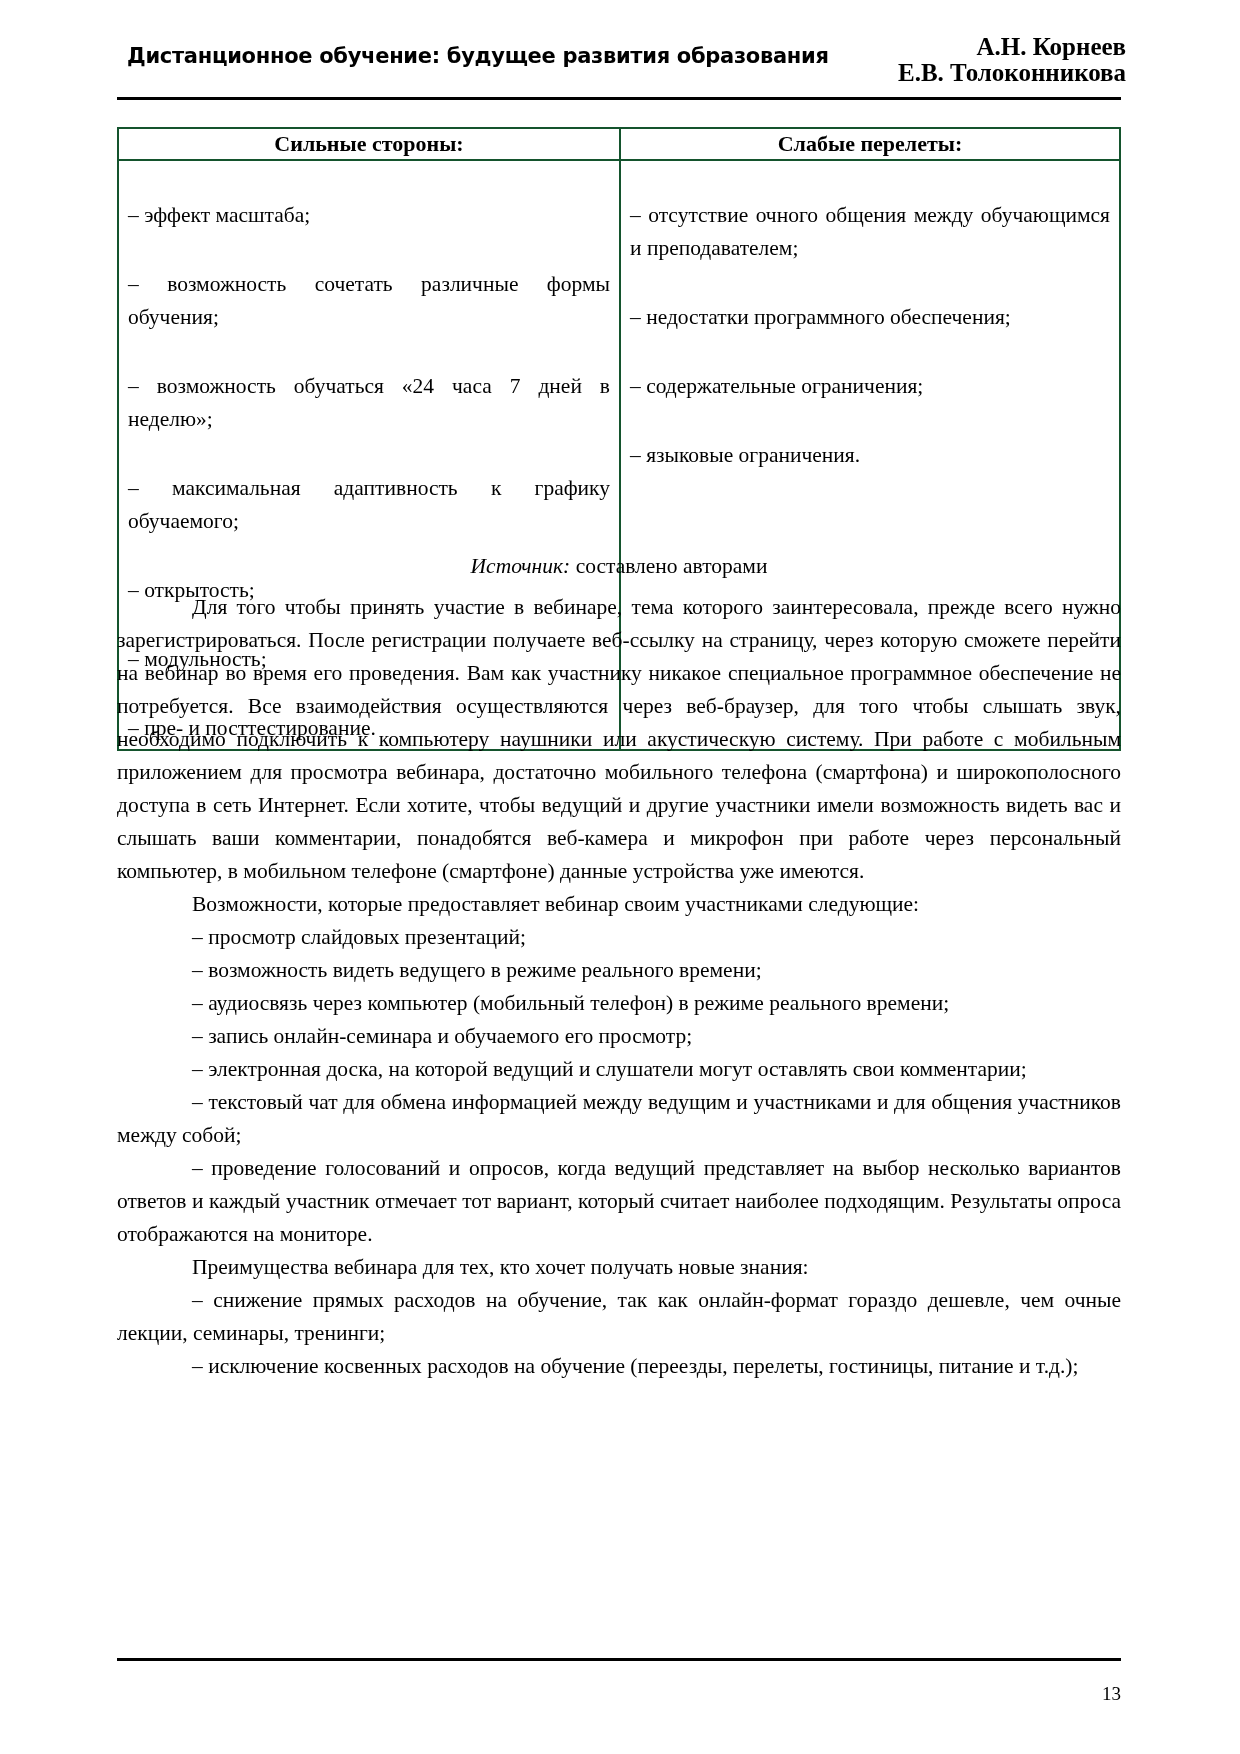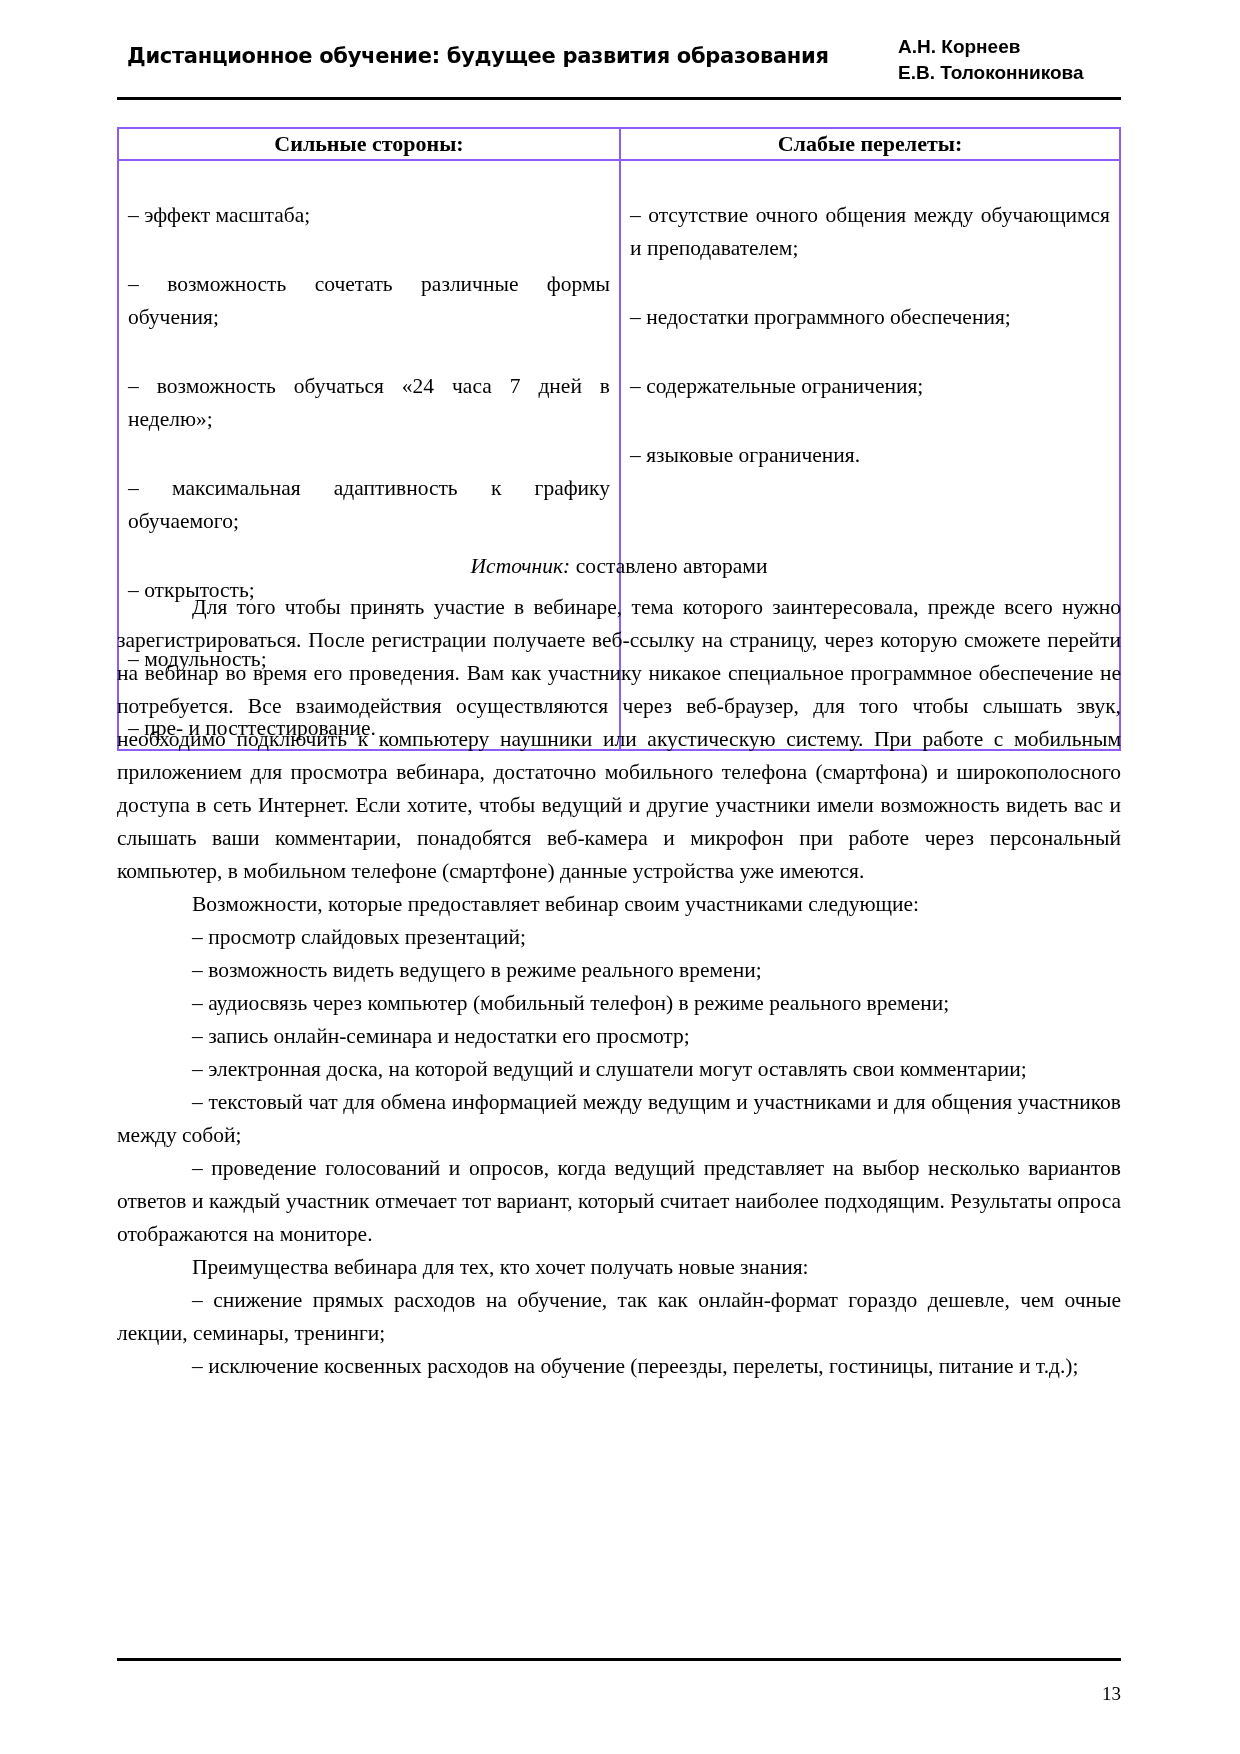--- a/index.html
+++ b/index.html
@@ -7,32 +7,32 @@
   .page { position: absolute; left: 0; top: 0; width: 1224px; height: 1754px; padding-left: 26px; }
 
   
   .hdr-title {
     position: absolute; left: 127px; top: 44px;
     font-family: "DejaVu Sans", sans-serif; font-weight: bold; font-size: 21px;
     letter-spacing: -0.3px; white-space: nowrap;
   }
   .hdr-authors {
     position: absolute; left: 898px; top: 34px;
-    font-family: Liberation Sans, sans-serif; font-weight: bold; font-size: 19px;
-    line-height: 26px; white-space: nowrap;
+    font-family: Liberation Serif, serif; font-weight: bold; font-size: 25px;
+    line-height: 26px; white-space: nowrap; text-align: right;
   }
   .hdr-rule { position: absolute; left: 117px; top: 97px; width: 1004px; height: 3px; background: #000; }
 
   
   .swot {
     position: absolute; left: 117px; top: 127px; width: 1004px;
     border-collapse: collapse; table-layout: fixed;
     font-family: "Liberation Serif", serif; font-size: 21.5px;
   }
-  .swot th, .swot td { border: 2px solid #8b5cf6; vertical-align: top; }
+  .swot th, .swot td { border: 2px solid #14532d; vertical-align: top; }
   .swot th {
     font-weight: bold; text-align: center; height: 30px; padding: 0 8px; font-size: 22px; line-height: 30px;
   }
   .swot td { padding: 2px 9px 4px 9px; line-height: 33px; text-align: justify; height: 322px; }
   .swot .col-l { width: 502px; }
   .cell-line { display: block; margin-top: 36px; }
 
   
   .source {
     position: absolute; left: 117px; top: 526px; width: 1004px; text-align: center;
@@ -100,21 +100,21 @@
   </table>
 
   <div class="source"><i>Источник:</i><span> составлено авторами</span></div>
 
   <div class="body">
     <p>Для того чтобы принять участие в вебинаре, тема которого заинтересовала, прежде всего нужно зарегистрироваться. После регистрации получаете веб-ссылку на страницу, через которую сможете перейти на вебинар во время его проведения. Вам как участнику никакое специальное программное обеспечение не потребуется. Все взаимодействия осуществляются через веб-браузер, для того чтобы слышать звук, необходимо подключить к компьютеру наушники или акустическую систему. При работе с мобильным приложением для просмотра вебинара, достаточно мобильного телефона (смартфона) и широкополосного доступа в сеть Интернет. Если хотите, чтобы ведущий и другие участники имели возможность видеть вас и слышать ваши комментарии, понадобятся веб-камера и микрофон при работе через персональный компьютер, в мобильном телефоне (смартфоне) данные устройства уже имеются.</p>
     <p>Возможности, которые предоставляет вебинар своим участниками следующие:</p>
     <p>– просмотр слайдовых презентаций;</p>
     <p>– возможность видеть ведущего в режиме реального времени;</p>
     <p>– аудиосвязь через компьютер (мобильный телефон) в режиме реального времени;</p>
-    <p>– запись онлайн-семинара и недостатки его просмотр;</p>
+    <p>– запись онлайн-семинара и обучаемого его просмотр;</p>
     <p>– электронная доска, на которой ведущий и слушатели могут оставлять свои комментарии;</p>
     <p>– текстовый чат для обмена информацией между ведущим и участниками и для общения участников между собой;</p>
     <p>– проведение голосований и опросов, когда ведущий представляет на выбор несколько вариантов ответов и каждый участник отмечает тот вариант, который считает наиболее подходящим. Результаты опроса отображаются на мониторе.</p>
     <p>Преимущества вебинара для тех, кто хочет получать новые знания:</p>
     <p>– снижение прямых расходов на обучение, так как онлайн-формат гораздо дешевле, чем очные лекции, семинары, тренинги;</p>
     <p>– исключение косвенных расходов на обучение (переезды, перелеты, гостиницы, питание и т.д.);</p>
   </div>
 
   <div class="ftr-rule"></div>
   <div class="page-num">13</div>

